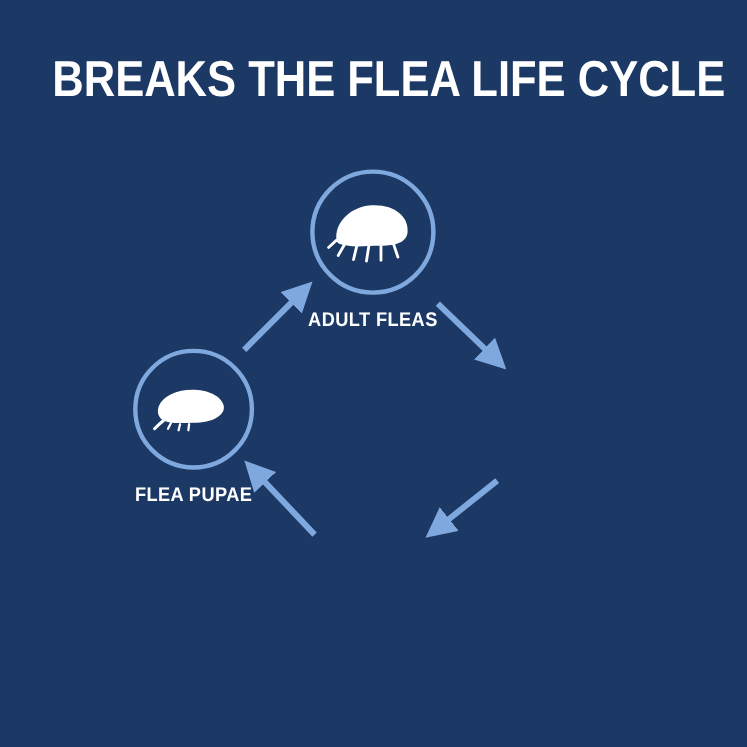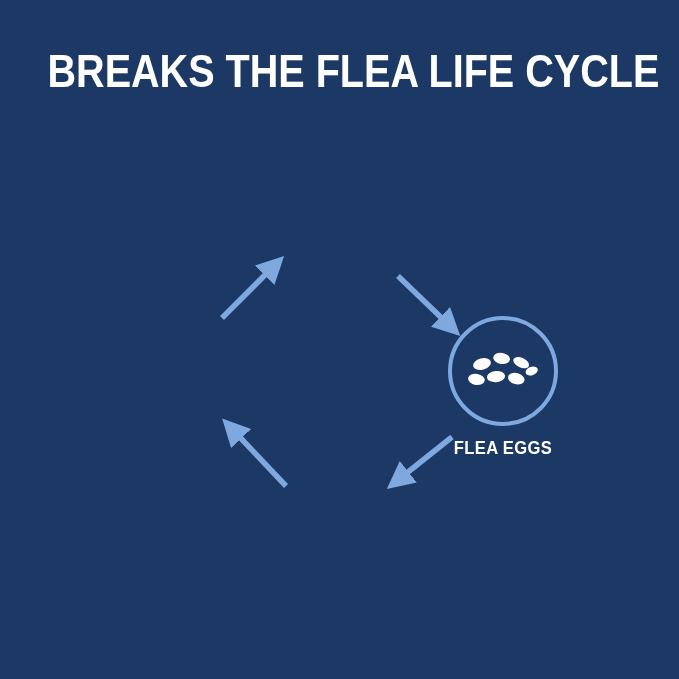--- a/index.html
+++ b/index.html
@@ -79,31 +79,43 @@
       <marker id="ah" markerWidth="5" markerHeight="5" refX="2.4" refY="2.5" orient="auto">
         <path d="M0,0 L5,2.5 L0,5 Z" fill="#7fa9de"></path>
       </marker>
     </defs>
     <line x1="222" y1="318" x2="274" y2="266" stroke="#7fa9de" stroke-width="5.5" marker-end="url(#ah)"></line>
     <line x1="398" y1="276" x2="450" y2="326" stroke="#7fa9de" stroke-width="5.5" marker-end="url(#ah)"></line>
     <line x1="452" y1="437" x2="398" y2="480" stroke="#7fa9de" stroke-width="5.5" marker-end="url(#ah)"></line>
     <line x1="286" y1="486" x2="232" y2="429" stroke="#7fa9de" stroke-width="5.5" marker-end="url(#ah)"></line>
   </svg>
 
-
-  <div class="node node-eggs">
+  <div class="node node-adult">
     <div class="circle">
-      <svg class="icon" width="84" height="58" viewBox="0 0 120 80" aria-hidden="true">
-        <ellipse cx="30" cy="30" rx="13" ry="8" fill="#ffffff" transform="rotate(-15 30 30)"></ellipse>
-        <ellipse cx="58" cy="22" rx="12" ry="8" fill="#ffffff" transform="rotate(10 58 22)"></ellipse>
-        <ellipse cx="86" cy="28" rx="12" ry="7" fill="#ffffff" transform="rotate(25 86 28)"></ellipse>
-        <ellipse cx="22" cy="52" rx="12" ry="8" fill="#ffffff" transform="rotate(10 22 52)"></ellipse>
-        <ellipse cx="50" cy="48" rx="13" ry="8" fill="#ffffff" transform="rotate(-5 50 48)"></ellipse>
-        <ellipse cx="79" cy="51" rx="12" ry="8" fill="#ffffff" transform="rotate(15 79 51)"></ellipse>
-        <ellipse cx="101" cy="40" rx="9" ry="6" fill="#ffffff" transform="rotate(-20 101 40)"></ellipse>
+      <svg class="icon" width="88" height="66" viewBox="0 0 120 90" aria-hidden="true">
+        <path d="M15,55 C12,35 30,15 55,12 C85,9 105,25 103,45 C102,58 88,62 70,62 C50,62 40,64 30,62 C20,60 16,60 15,55 Z" fill="#ffffff"></path>
+        <path d="M15,55 L5,64" stroke="#ffffff" stroke-width="3.5" stroke-linecap="round"></path>
+        <path d="M25,60 L17,74" stroke="#ffffff" stroke-width="3.5" stroke-linecap="round"></path>
+        <path d="M40,62 L36,79" stroke="#ffffff" stroke-width="3.5" stroke-linecap="round"></path>
+        <path d="M55,62 L52,81" stroke="#ffffff" stroke-width="3.5" stroke-linecap="round"></path>
+        <path d="M70,62 L70,80" stroke="#ffffff" stroke-width="3.5" stroke-linecap="round"></path>
+        <path d="M85,58 L91,76" stroke="#ffffff" stroke-width="3.5" stroke-linecap="round"></path>
       </svg>
     </div>
-    <div class="node-label">FLEA EGGS</div>
+    <div class="node-label">ADULT FLEAS</div>
   </div>
 
 
 
+  <div class="node node-pupae">
+    <div class="circle">
+      <svg class="icon" width="82" height="56" viewBox="0 0 120 80" aria-hidden="true">
+        <path d="M20,55 C8,48 10,30 30,20 C55,8 95,15 100,35 C103,48 85,58 60,58 C45,58 30,60 20,55 Z" fill="#ffffff"></path>
+        <path d="M20,55 C15,59 11,63 8,66" stroke="#ffffff" stroke-width="4" stroke-linecap="round" fill="none"></path>
+        <path d="M30,58 L26,66" stroke="#ffffff" stroke-width="3" stroke-linecap="round"></path>
+        <path d="M42,60 L40,68" stroke="#ffffff" stroke-width="3" stroke-linecap="round"></path>
+        <path d="M54,60 L53,68" stroke="#ffffff" stroke-width="3" stroke-linecap="round"></path>
+      </svg>
+    </div>
+    <div class="node-label">FLEA PUPAE</div>
+  </div>
+
 </div>
 
 </body></html>

